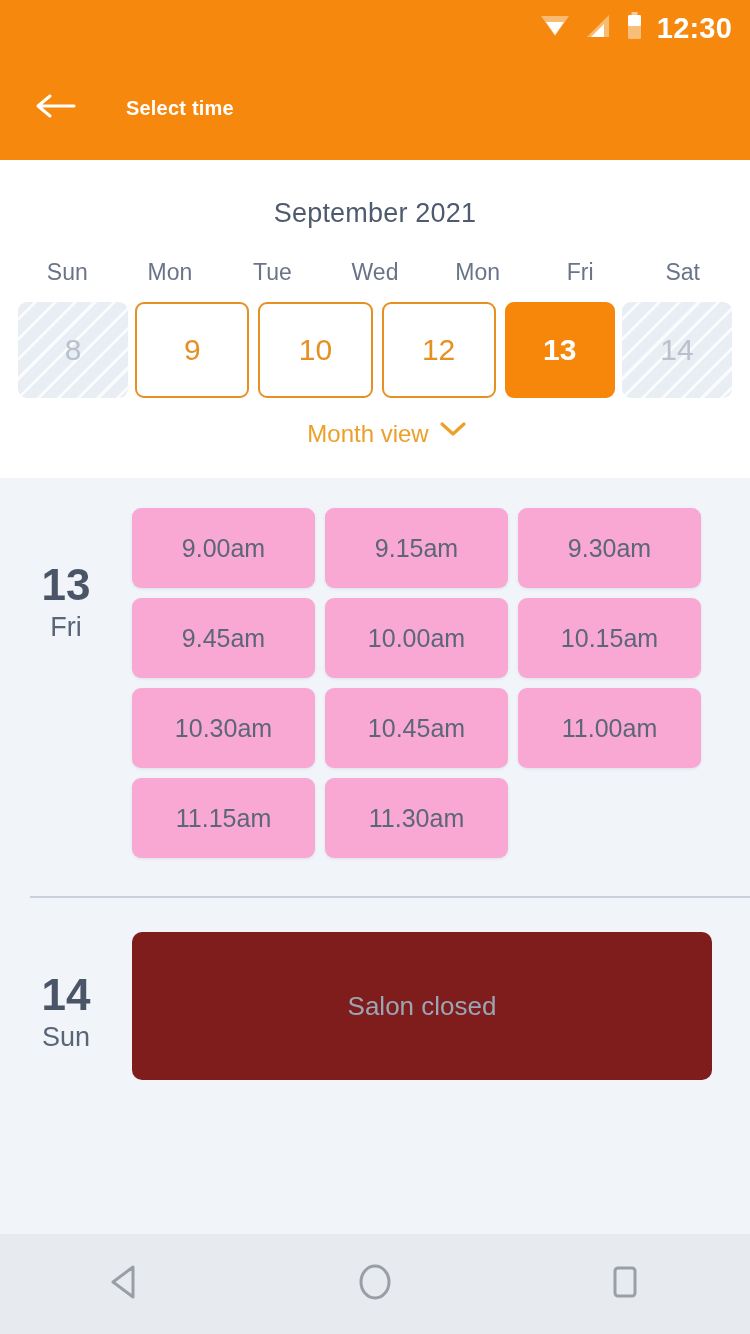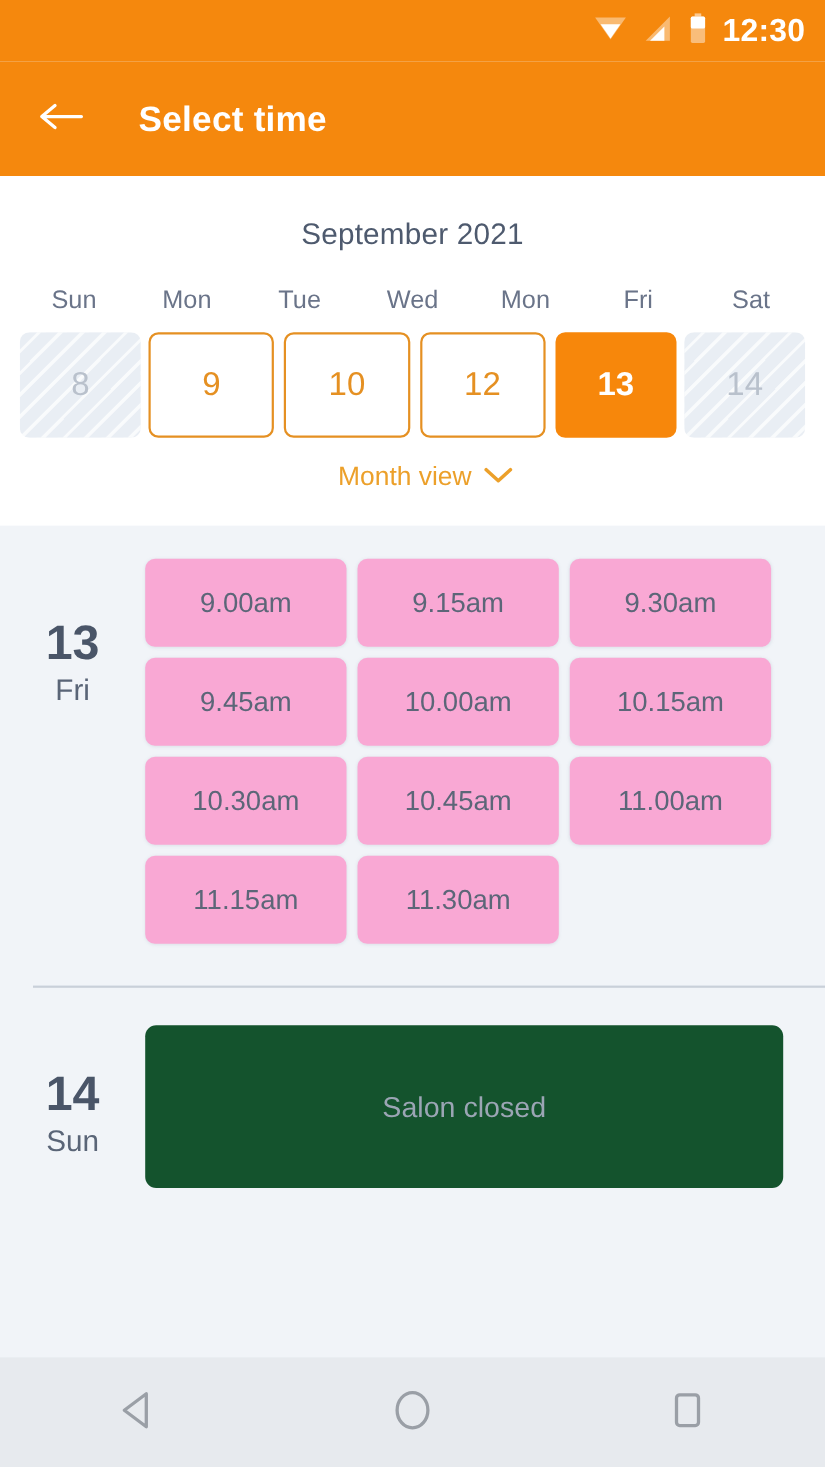--- a/index.html
+++ b/index.html
@@ -29,21 +29,21 @@
     position:absolute; top:56px; left:0; width:750px; height:104px;
     background:#F5880D;
     display:flex; align-items:center;
   }
   .back-btn{
     width:58px; height:58px; margin-left:26px;
     display:flex; align-items:center; justify-content:center;
     cursor:pointer;
   }
   .appbar-title{
-    color:#FFFFFF; font-size:32px; font-weight:bold;
+    color:#FFFFFF; font-size:20px; font-weight:bold;
     margin-left:42px; letter-spacing:.2px;
   }
 
   
   .calendar{
     position:absolute; top:160px; left:0; width:750px; height:318px;
     background:#FFFFFF;
   }
   .month-label{
     text-align:center; color:#4E5A6E; font-size:27px;
@@ -74,21 +74,21 @@
   .day.disabled{
     color:#B9C1CC;
     background:
       repeating-linear-gradient(135deg,
         rgba(255,255,255,0) 0px, rgba(255,255,255,0) 11px,
         rgba(255,255,255,.75) 11px, rgba(255,255,255,.75) 14px),
       #E9EEF4;
     margin:0 2px;
   }
   .month-view-row{
-    display:flex; align-items:center; justify-content:center;
+    display:flex; justify-content:center;
     margin-top:22px; gap:9px; cursor:pointer;padding-left:25px;
   }
   .month-view-label{ color:#ECA02A; font-size:24px; }
 
   
   .body-area{
     position:absolute; top:478px; left:0; width:750px; height:756px;
     background:#F1F4F8;
   }
   .day-group{ display:flex; padding-top:30px; }
@@ -120,21 +120,21 @@
   .closed-col{
     width:132px; flex:none; text-align:center; padding-top:40px;
   }
   .closed-col .dnum{
     color:#4A5568; font-size:44px; font-weight:bold; line-height:1.05;
   }
   .closed-col .dname{
     color:#5A6577; font-size:27px; margin-top:4px;
   }
   .closed-panel{
-    flex:1; margin-right:38px; height:148px; background:#14532d;
+    flex:1; margin-right:38px; height:148px; background:#7f1d1d;
     border-radius:10px;
     display:flex; align-items:center; justify-content:center;
     color:#9BA5B4; font-size:26px;
   }
 
   
   .navbar{
     position:absolute; bottom:0; left:0; width:750px; height:100px;
     background:#E7EAEE;
     display:flex; align-items:center; justify-content:space-around;

